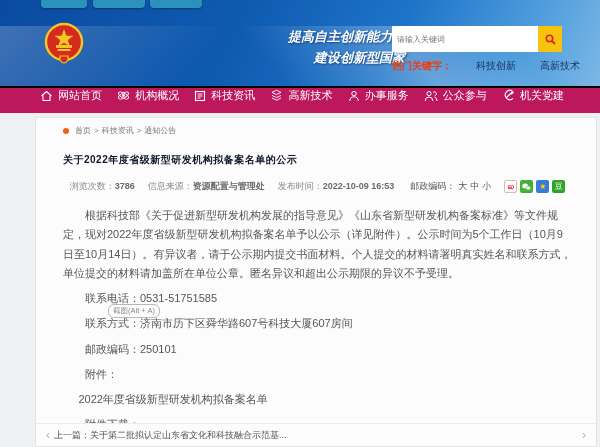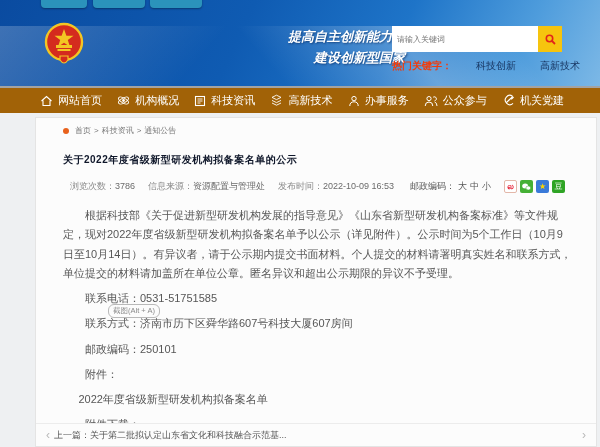--- a/index.html
+++ b/index.html
@@ -30,39 +30,39 @@
   .search-row { display:flex; height:26px; }
   .search-input { flex:1; border:none; outline:none; font-size:8px; padding:0 5px; color:#333;
     background:#fff; }
   .search-btn { width:24px; background:#f6c40e; border:none; display:flex; align-items:center;
     justify-content:center; cursor:pointer; }
   .hot-row { margin-top:7px; font-size:10px; color:#13305e; display:flex; gap:24px; white-space:nowrap; }
   .hot-label { color:#f23b0a; font-weight:bold; }
   .hot-row a { color:#16335f; text-decoration:none; }
 
   
-  .nav { height:27px; background:#a16207; border-top:2px solid #a3a3a3;
-    display:flex; align-items:center; justify-content:space-between; padding:0 36px 0 40px; }
+  .nav { height:27px; background:#be185d; border-top:2px solid #000000;
+    display:flex; align-items:flex-start; justify-content:space-between; padding:0 36px 0 40px; }
   .nav-item { display:flex; align-items:center; gap:5px; color:#fff; font-size:11px;
     cursor:pointer; white-space:nowrap; }
   .nav-item svg { display:block; }
 
   
   .page { height:336px; padding:4px 3px 0 35px; background:#eef0f2; }
   .card { position:relative; height:330px; background:#fcfcfc; border:1px solid #e4e4e4;
     padding:7px 24px 0 27px; }
   .breadcrumb { font-size:8px; color:#777; display:flex; align-items:center; gap:3px; }
   .crumb-dot { width:6px; height:6px; border-radius:50%; background:#e8611c; margin-right:3px; }
   .breadcrumb a { color:#777; text-decoration:none; }
 
   .art-title { margin-top:17px; text-align:left; font-size:10px; font-weight:bold; color:#0f172a;
     letter-spacing:.5px; }
   .meta { margin-top:13px; display:flex; justify-content:center; align-items:center; gap:13px;
     font-size:9px; color:#8a8a8a; white-space:nowrap; }
-  .meta b { font-weight:normal; color:#6b6b6b; }
+  .meta b { font-weight:bold; color:#6b6b6b; }
   .fontsize span { margin-left:3px; cursor:pointer; color:#555; }
   .share { display:flex; gap:3px; align-items:center; }
   .share .si { width:13px; height:13px; border-radius:2px; display:flex; align-items:center;
     justify-content:center; font-size:8px; line-height:1; cursor:pointer; }
   .si-weibo { background:#fff; border:1px solid #e3b7a9; color:#e6162d; font-weight:bold; }
   .si-wechat { background:#45b035; }
   .si-fav { background:#3a7ad9; color:#ffd400; }
   .si-douban { background:#2fa425; color:#fff; font-size:8px; }
 
   .body-text { margin-top:13px; font-size:11px; color:#565656; line-height:1.75; }

